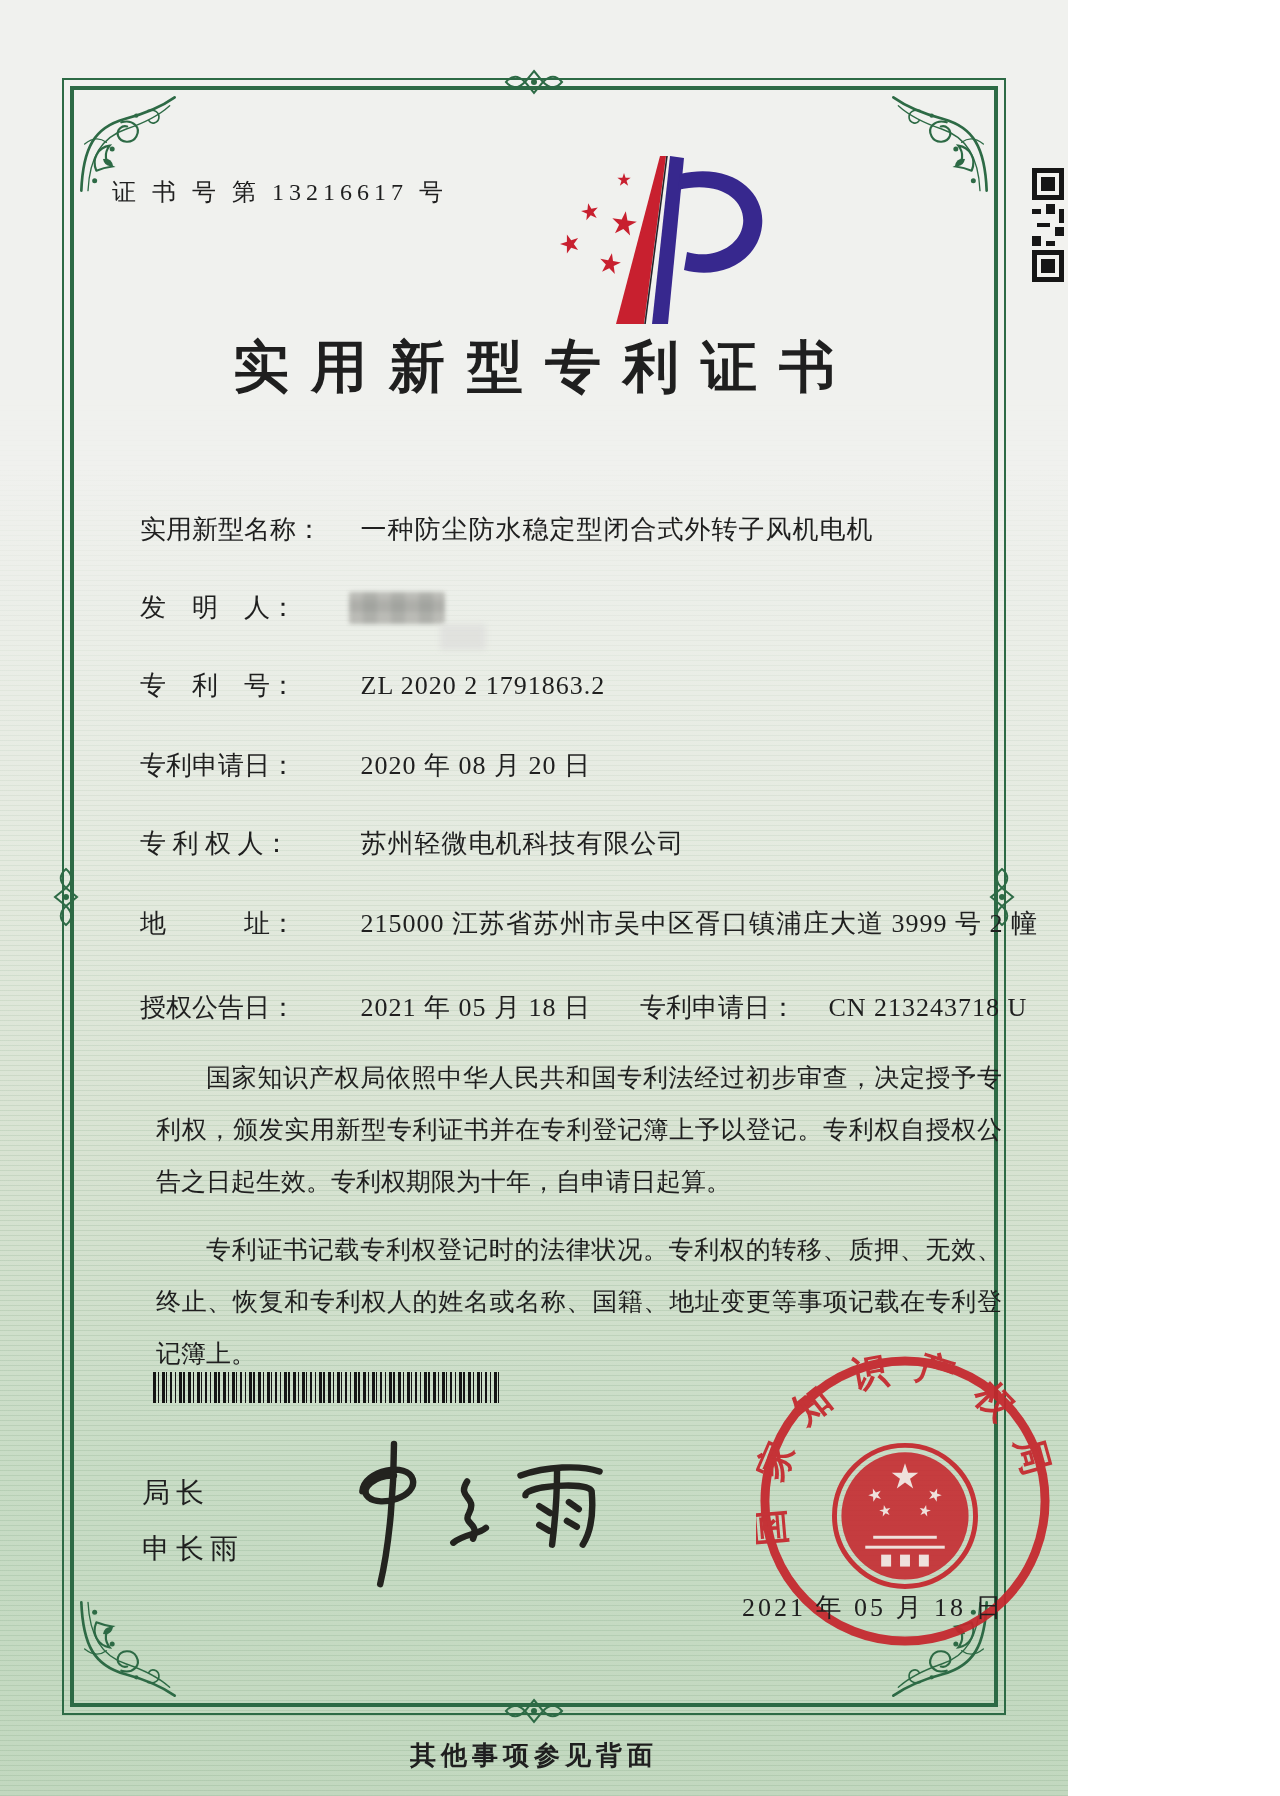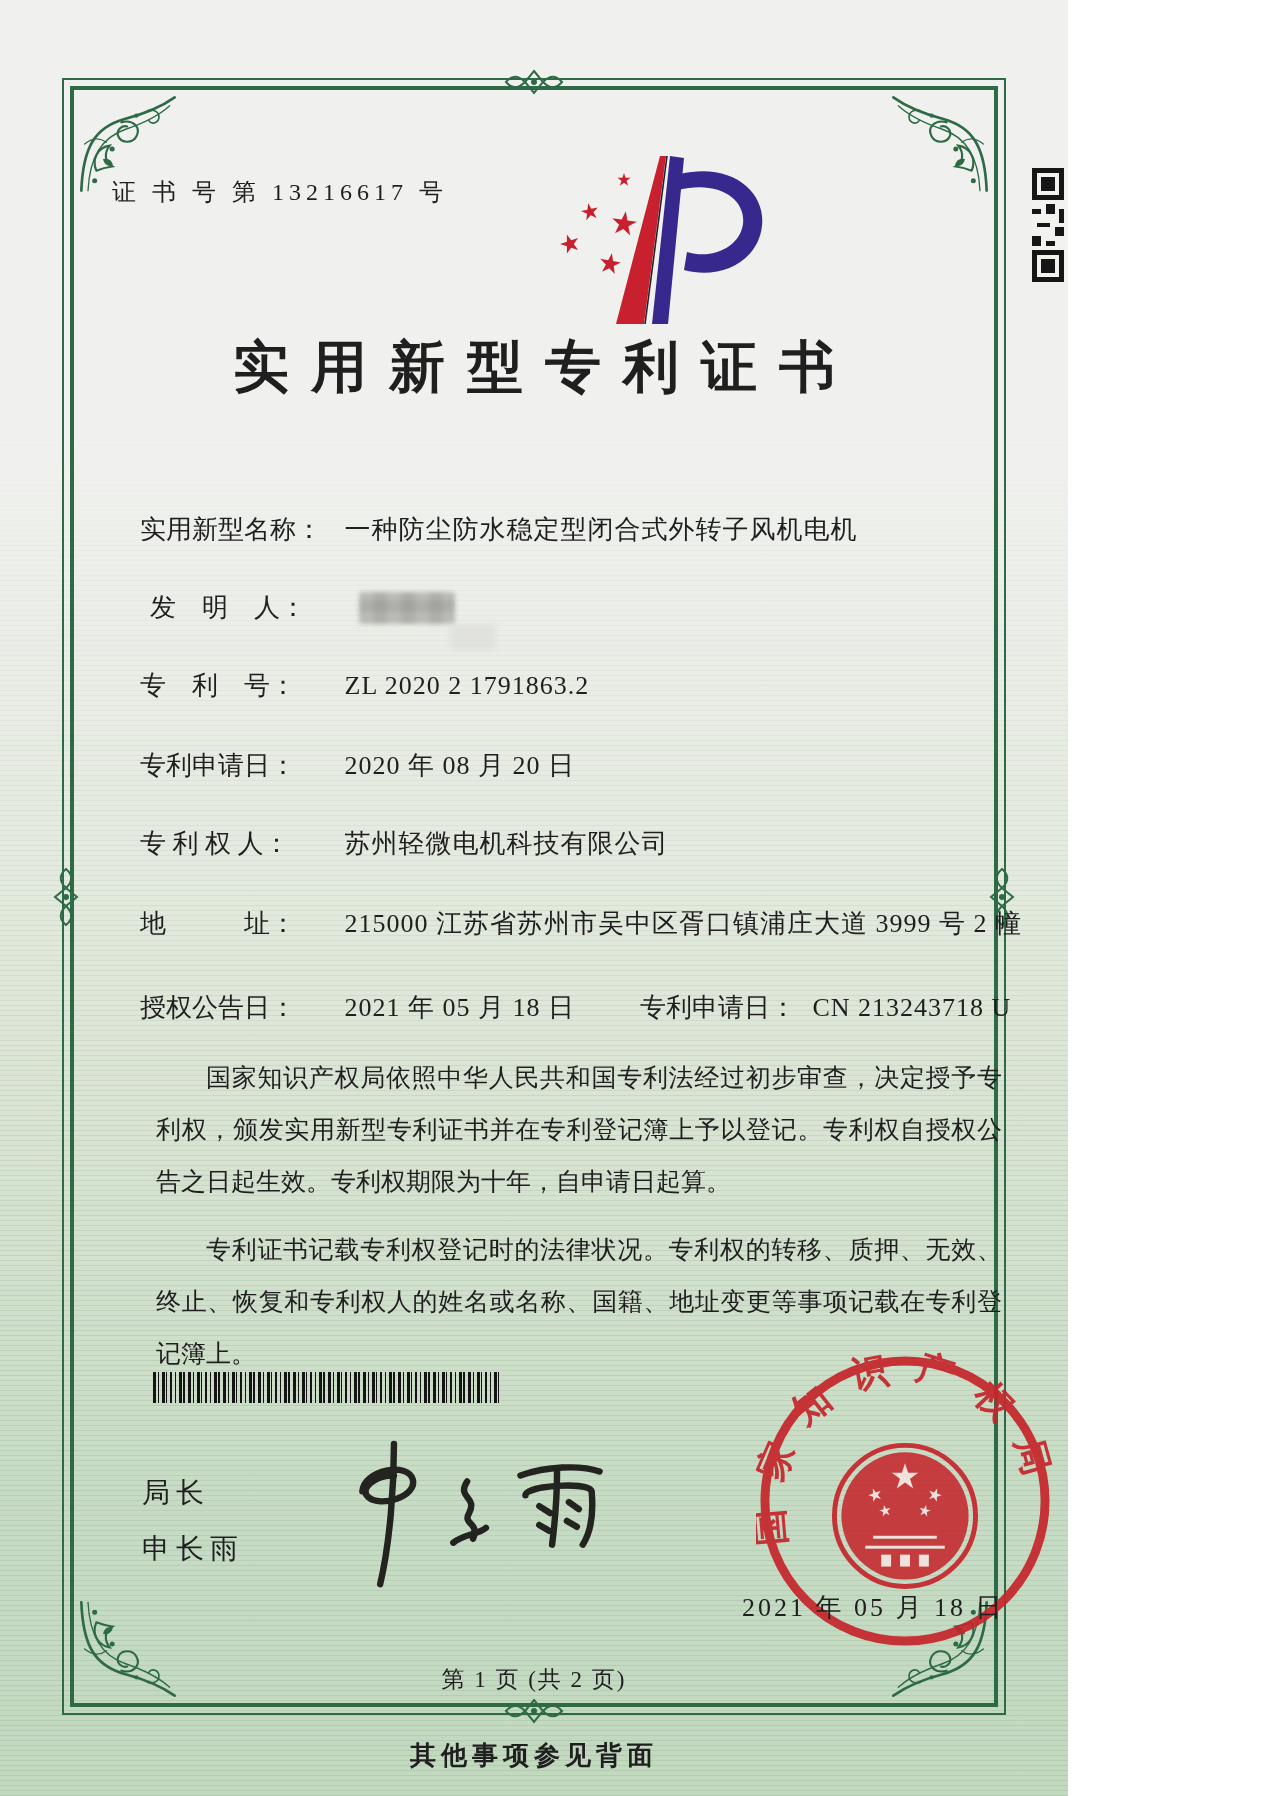--- a/index.html
+++ b/index.html
@@ -29,22 +29,22 @@
   .edgemotif.right{right:-30px;top:50%;transform:translateY(-50%) rotate(90deg);}
   .abs{position:absolute;z-index:4;}
   .certno{left:112px;top:176px;font-size:24px;letter-spacing:5px;}
   .logo{left:532px;top:152px;width:238px;height:176px;}
   .qr{left:1032px;top:168px;width:114px;height:114px;background:#fff0;}
   .title{left:0;right:0;top:330px;text-align:center;font-size:56px;font-weight:600;
     letter-spacing:22px;padding-left:22px;margin:0;}
   .fields{left:140px;top:512px;right:180px;font-size:26px;}
   .frow{position:absolute;left:0;white-space:nowrap;}
   .flabel{display:inline-block;min-width:188px;}
-  .fvalue{margin-left:10px;letter-spacing:1px;}
-  .r1{top:0;} .r2{top:78px;margin-left:10px;} .r3{top:156px;} .r4{top:236px;} .r5{top:314px;} .r6{top:394px;} .r7{top:478px;}
+  .fvalue{margin-left:26px;letter-spacing:1px;}
+  .r1{top:0;} .r2{top:78px;} .r3{top:156px;} .r4{top:236px;} .r5{top:314px;} .r6{top:394px;} .r7{top:478px;}
   .grant2{position:absolute;left:500px;top:478px;white-space:nowrap;}
   .grant2 .flabel{min-width:0;}
   .redact1{display:inline-block;width:96px;height:32px;vertical-align:-8px;margin-left:14px;border-radius:2px;
     background:repeating-linear-gradient(90deg,#d3d3d0 0 14px,#c2c3c0 14px 28px),repeating-linear-gradient(0deg,#d8d8d5 0 12px,#c6c7c4 12px 24px);
     background-blend-mode:multiply;filter:blur(2px);opacity:.85;}
   .redact2{position:absolute;left:300px;top:34px;width:46px;height:26px;background:#dddddb;filter:blur(3px);opacity:.7;}
   .paras{left:140px;top:1036px;width:878px;font-size:25px;line-height:52px;text-align:justify;}
   .paras p{margin:16px;text-indent:2em;}
   .barcode{left:153px;top:1372px;width:346px;height:31px;
     background:repeating-linear-gradient(90deg,
@@ -275,16 +275,15 @@
         <rect x="110" y="195" width="80" height="3"></rect>
         <rect x="126" y="204" width="10" height="12"></rect>
           <rect x="145" y="204" width="10" height="12"></rect>
           <rect x="164" y="204" width="10" height="12"></rect>
       </g>
     </g>
   </svg>
 
   <div class="abs seal-date">2021 年 05 月 18 日</div>
 
-  <div class="abs pageinfo">第 1 页 (共 2 页)</div>
   <div class="abs backnote">其他事项参见背面</div>
 
 </div>
 
 </body></html>

